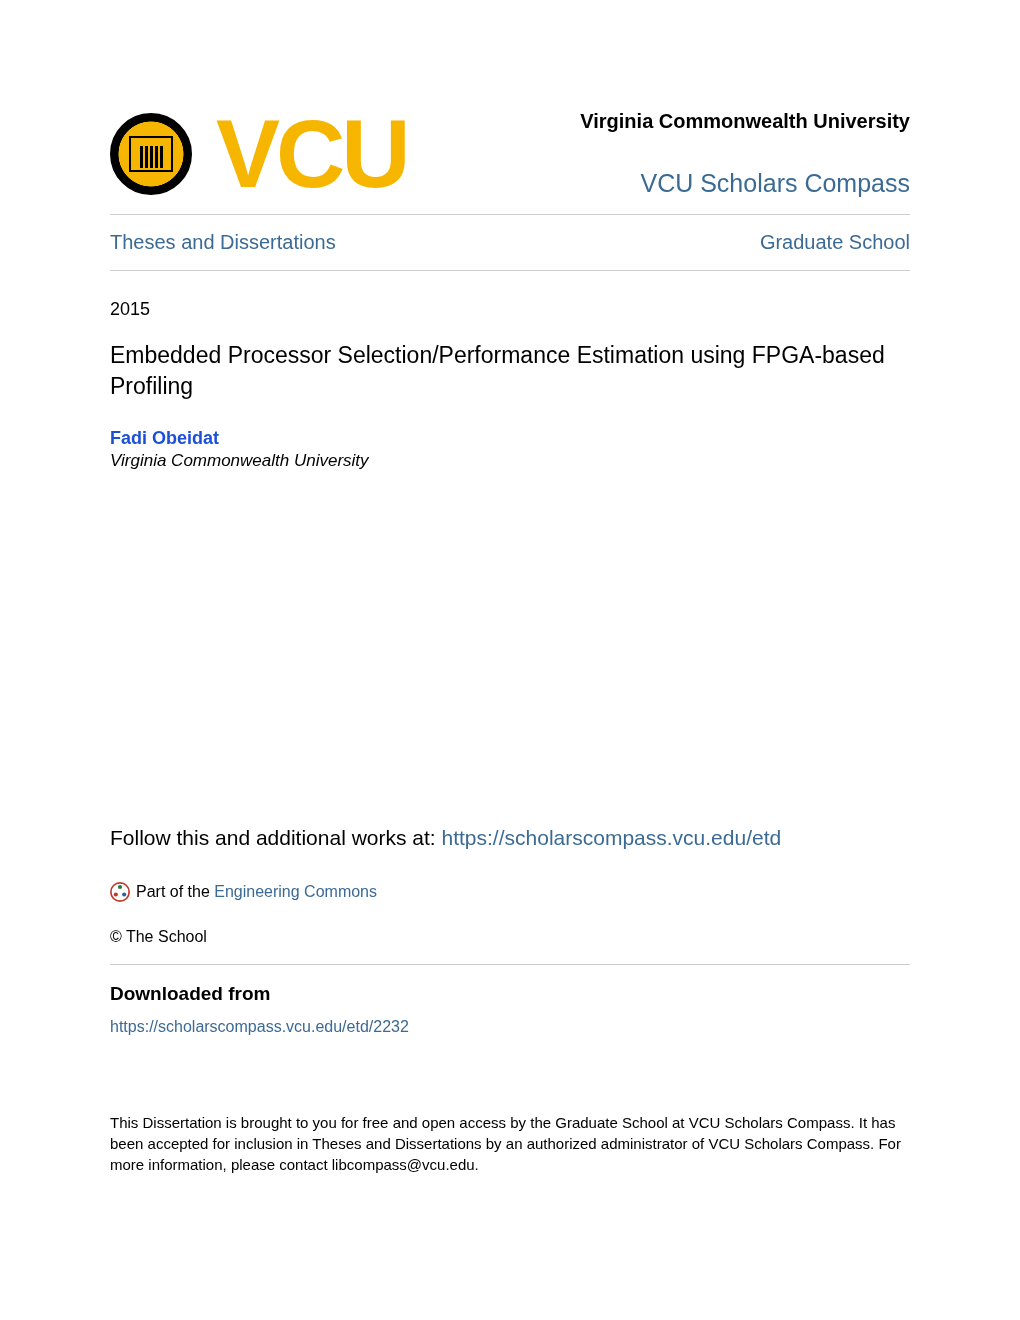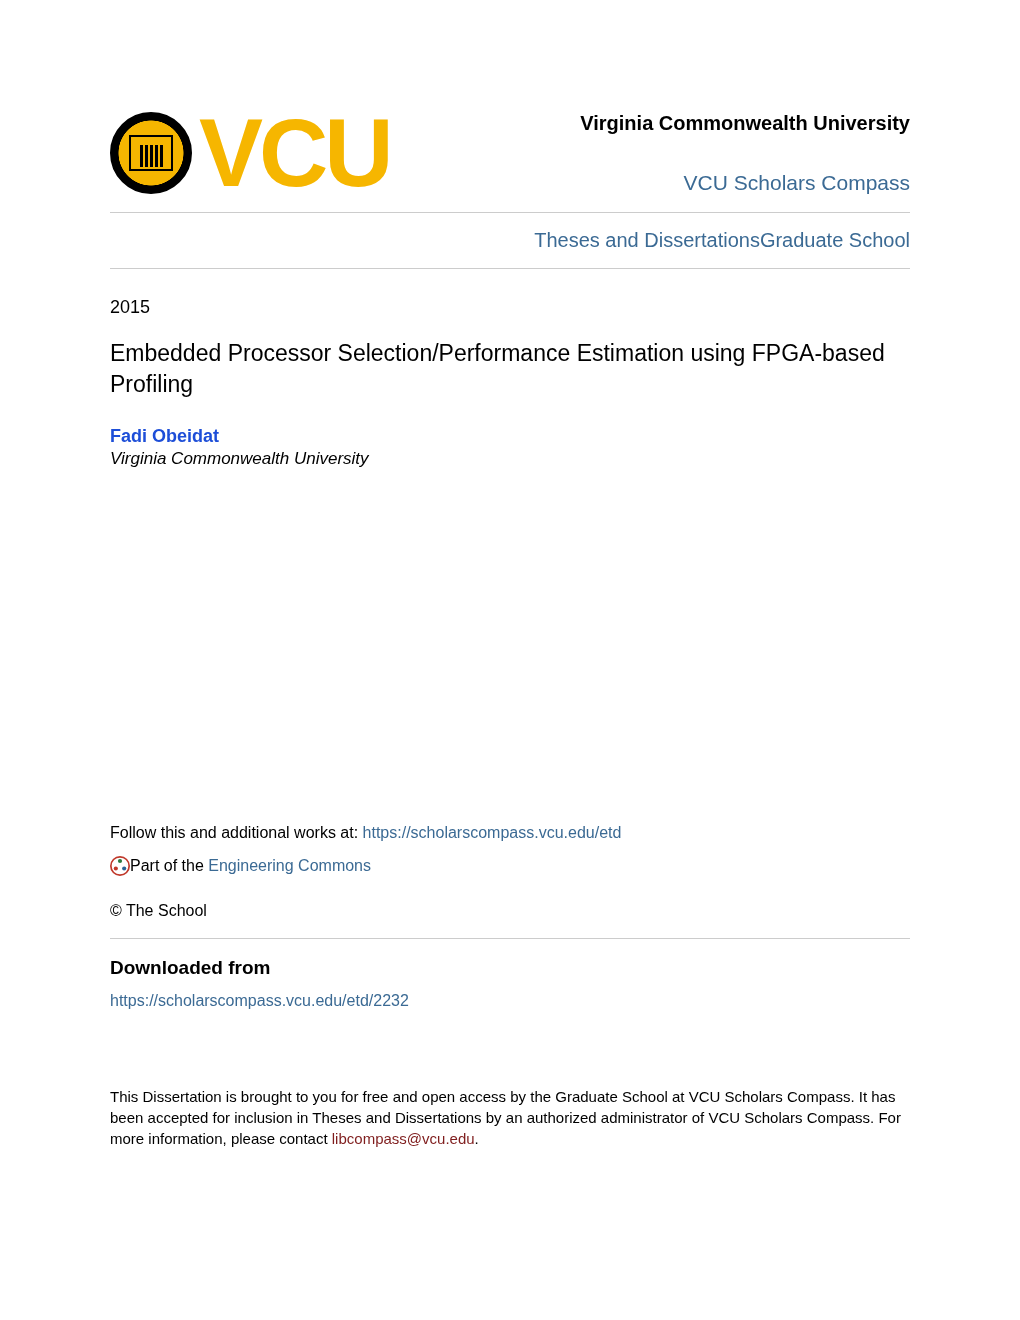--- a/index.html
+++ b/index.html
@@ -20,21 +20,21 @@
     }
     .header-row {
       display: flex;
       justify-content: space-between;
       align-items: center;
       margin-bottom: 16px;
     }
     .logo-block {
       display: flex;
       align-items: center;
-      gap: 7px;
+      gap: 24px;
     }
     .seal {
       width: 82px;
       height: 82px;
       border-radius: 50%;
       background: radial-gradient(circle, #f6b600 0%, #f6b600 30%, #000 31%, #000 33%, #f6b600 34%, #f6b600 60%, #000 61%, #000 100%);
       border: 3px solid #000;
       position: relative;
       display: flex;
       align-items: center;
@@ -67,33 +67,33 @@
     .institution-block {
       text-align: right;
     }
     .institution-name {
       font-size: 20px;
       font-weight: 600;
       color: #000;
       margin-bottom: 4px;
     }
     .compass-link {
-      font-size: 21px;
+      font-size: 25px;
       color: #3b6a94;
       font-weight: 400;
       margin-top: 36px;
     }
     .divider {
       border: none;
       border-top: 1px solid #cccccc;
       margin: 0;
     }
     .nav-row {
       display: flex;
-      justify-content: flex-end;
+      justify-content: space-between;
       padding: 16px 0;
     }
     .nav-link {
       font-size: 20px;
       color: #3b6a94;
     }
     .year {
       font-size: 18px;
       color: #000;
       margin-top: 28px;
@@ -114,31 +114,32 @@
     }
     .author-affiliation {
       font-size: 17px;
       font-style: italic;
       color: #000;
     }
     .spacer {
       height: 355px;
     }
     .follow-line {
-      font-size: 16px;
-      color: #000;
-      margin-bottom: 14px;
+      font-size: 21px;
+      color: #000;
+      margin-bottom: 32px;
     }
     .follow-line a {
       color: #3b6a94;
       text-decoration: none;
     }
     .part-of-row {
       display: flex;
       align-items: center;
+      gap: 6px;
       margin-bottom: 26px;
     }
     .network-icon {
       width: 20px;
       height: 20px;
       display: inline-flex;
       align-items: center;
       justify-content: center;
     }
     .network-icon svg {
@@ -170,21 +171,21 @@
       color: #3b6a94;
       margin-bottom: 76px;
     }
     .footer-text {
       font-size: 15px;
       color: #000;
       line-height: 1.4;
       margin-top: 48px;
     }
     .footer-text a {
-      color: #7f1d1d;
+      color: #000000;
       text-decoration: none;
     }
   </style>
 </head>
 <body>
 
 <div class="container">
 
   <div class="header-row">
     <div class="logo-block">

